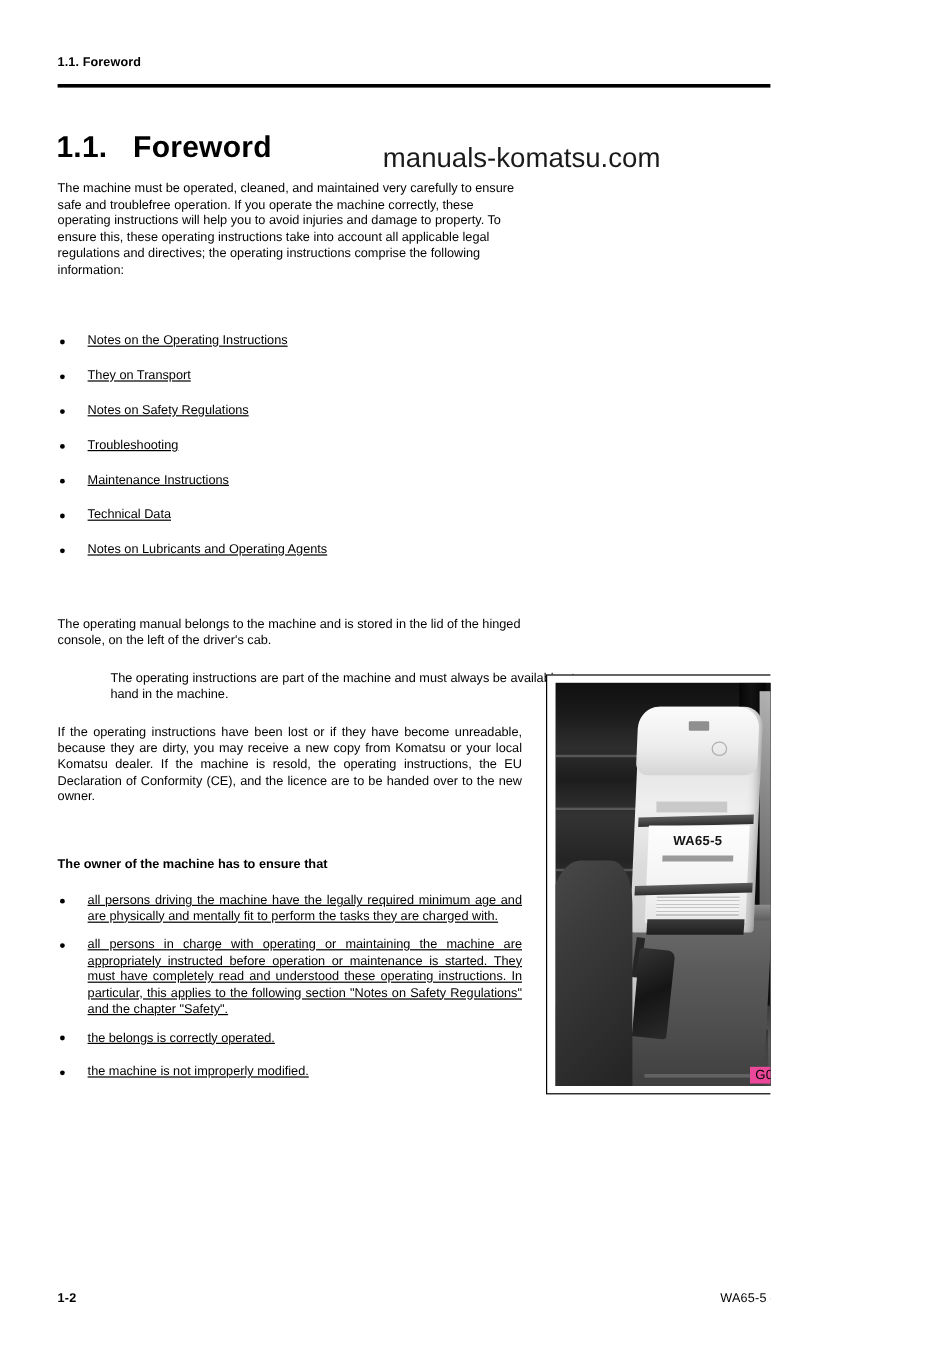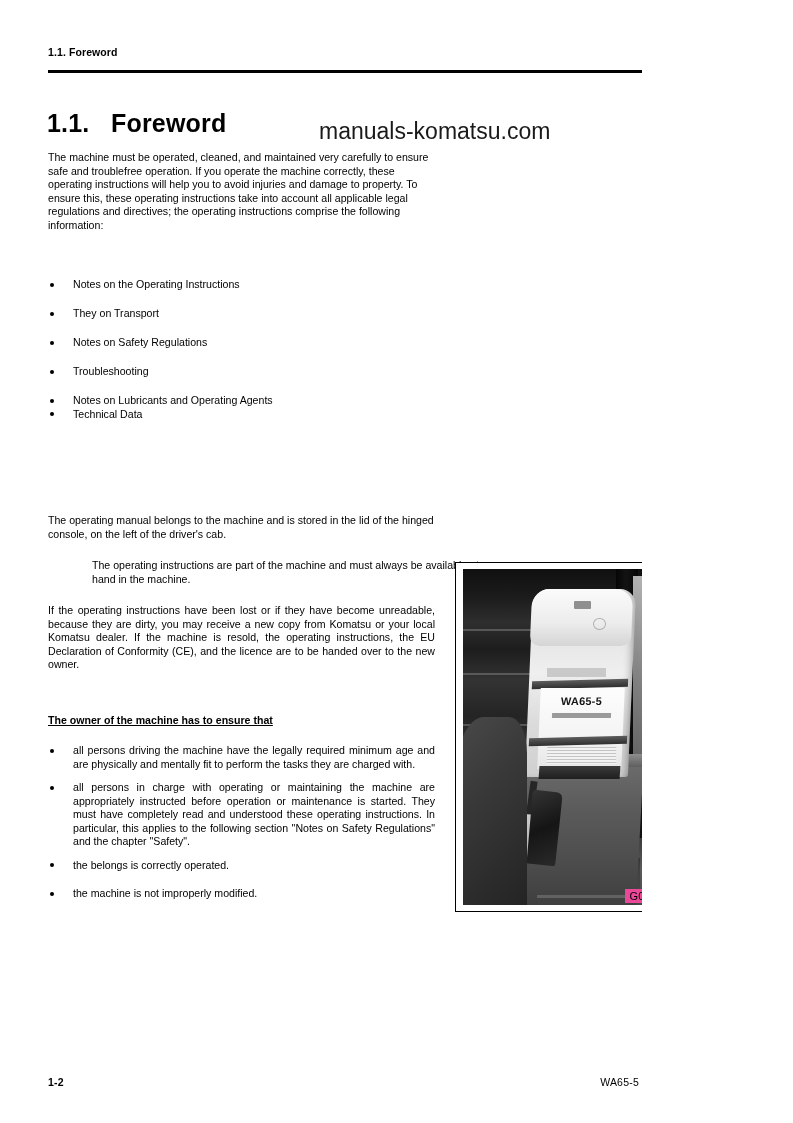--- a/index.html
+++ b/index.html
@@ -87,35 +87,35 @@
   p.para {
     margin: 0;
   }
   p.justify {
     text-align: justify;
     text-justify: inter-word;
   }
   .subhead {
     font-weight: bold;
     font-size: 10.6px;
-    text-decoration: underline;
   }
 
   
   .bullets {
     position: absolute;
     left: 48px;
     width: 387px;
     font-size: 10.6px;
     line-height: 13.5px;
   }
   .bullet-row {
     position: relative;
     padding-left: 25px;
     margin: 0;
+    text-decoration: underline;
   }
   .bullet-row .dot {
     position: absolute;
     left: 2px;
     top: 4.5px;
     width: 4.4px;
     height: 4.4px;
     background: #000000;
     border-radius: 50%;
   }
@@ -358,27 +358,31 @@
       <span class="btext">They on Transport</span>
     </div>
     <div class="bullet-row" style="margin-bottom:15.5px;">
       <span class="dot"></span>
       <span class="btext">Notes on Safety Regulations</span>
     </div>
     <div class="bullet-row" style="margin-bottom:15.5px;">
       <span class="dot"></span>
       <span class="btext">Troubleshooting</span>
     </div>
+    <div class="bullet-row" style="margin-bottom:15.5px;">
+      <span class="dot"></span>
+      <span class="btext">Maintenance Instructions</span>
+    </div>
+    <div class="bullet-row" style="margin-bottom:15.5px;">
+      <span class="dot"></span>
+      <span class="btext">Technical Data</span>
+    </div>
     <div class="bullet-row">
       <span class="dot"></span>
       <span class="btext">Notes on Lubricants and Operating Agents</span>
-    </div>
-    <div class="bullet-row" style="margin-bottom:15.5px;">
-      <span class="dot"></span>
-      <span class="btext">Technical Data</span>
     </div>
   </div>
 
   <div class="col" style="top:514px;">
     <p class="para">The operating manual belongs to the machine and is stored in the lid of the hinged console, on the left of the driver's cab.</p>
   </div>
 
   <div class="col" style="top:559px;margin-left:44px;">
     <p class="para justify">The operating instructions are part of the machine and must always be available at hand in the machine.</p>
   </div>

